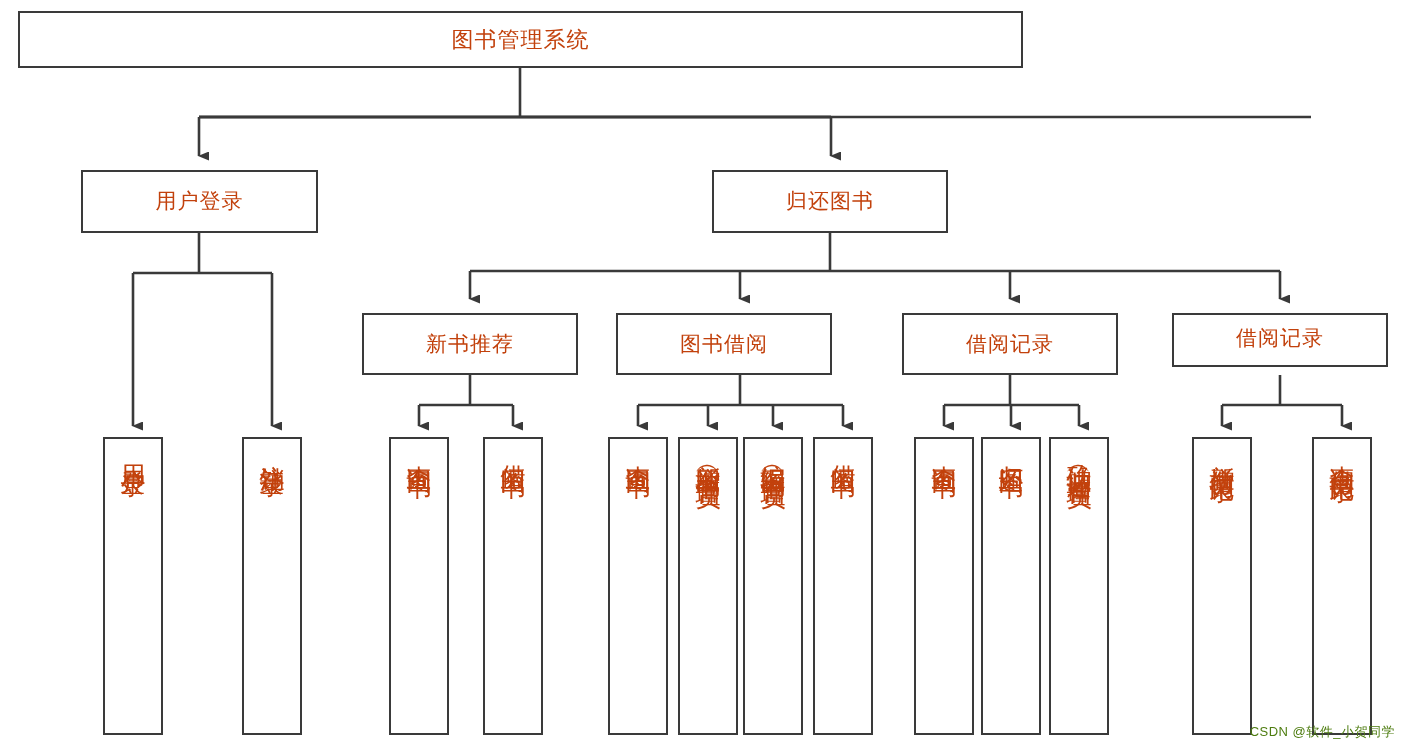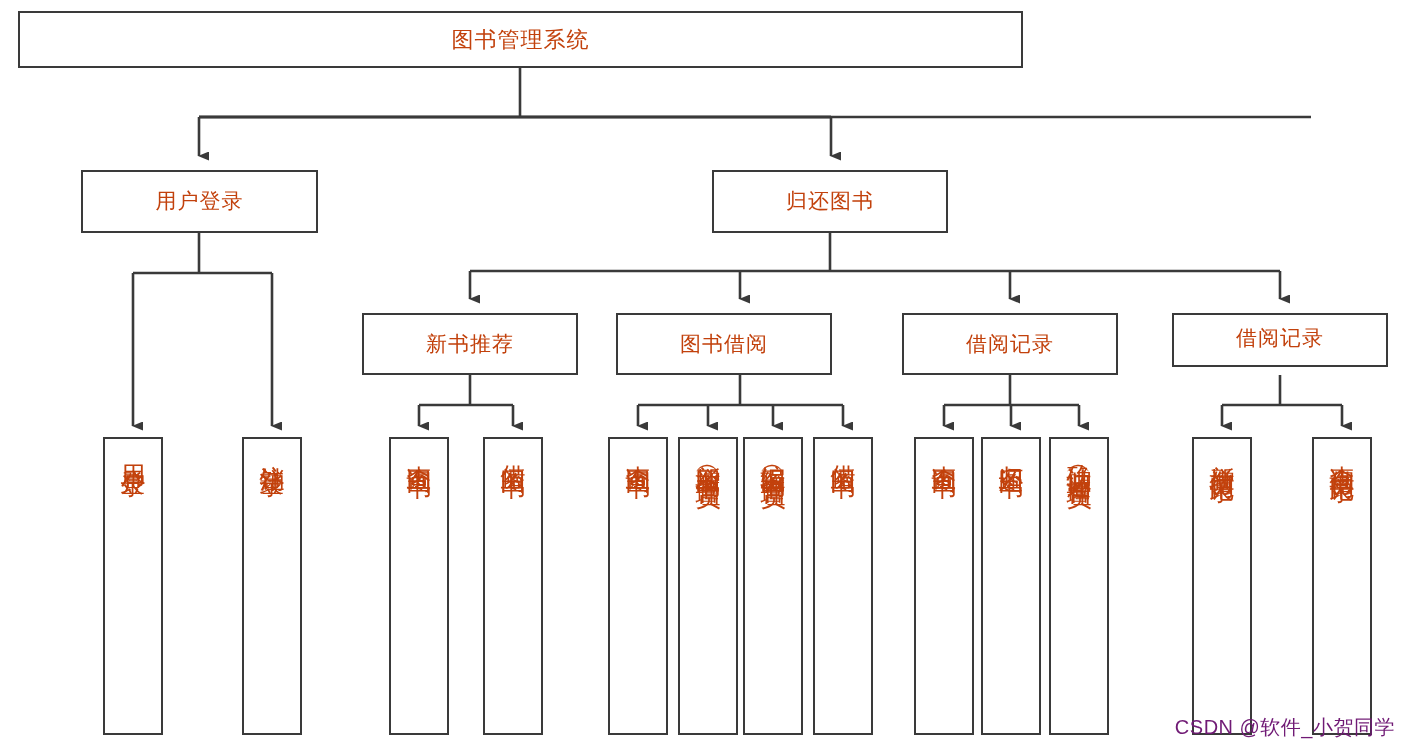--- a/index.html
+++ b/index.html
@@ -57,22 +57,22 @@
     text-orientation:upright;
     font-size:25px;
     letter-spacing:3px;
     line-height:1;
     white-space:nowrap;
   }
   
   #watermark{
     position:absolute;
     right:10px;bottom:6px;
-    font-size:20px;
-    color:#701a75;
+    font-size:13px;
+    color:#4d7c0f;
     letter-spacing:0.5px;
     z-index:3;
     white-space:nowrap;
     font-family:"Liberation Sans","DejaVu Sans",sans-serif;
   }
 </style>
 </head>
 <body>
 
 <div id="diagram">

